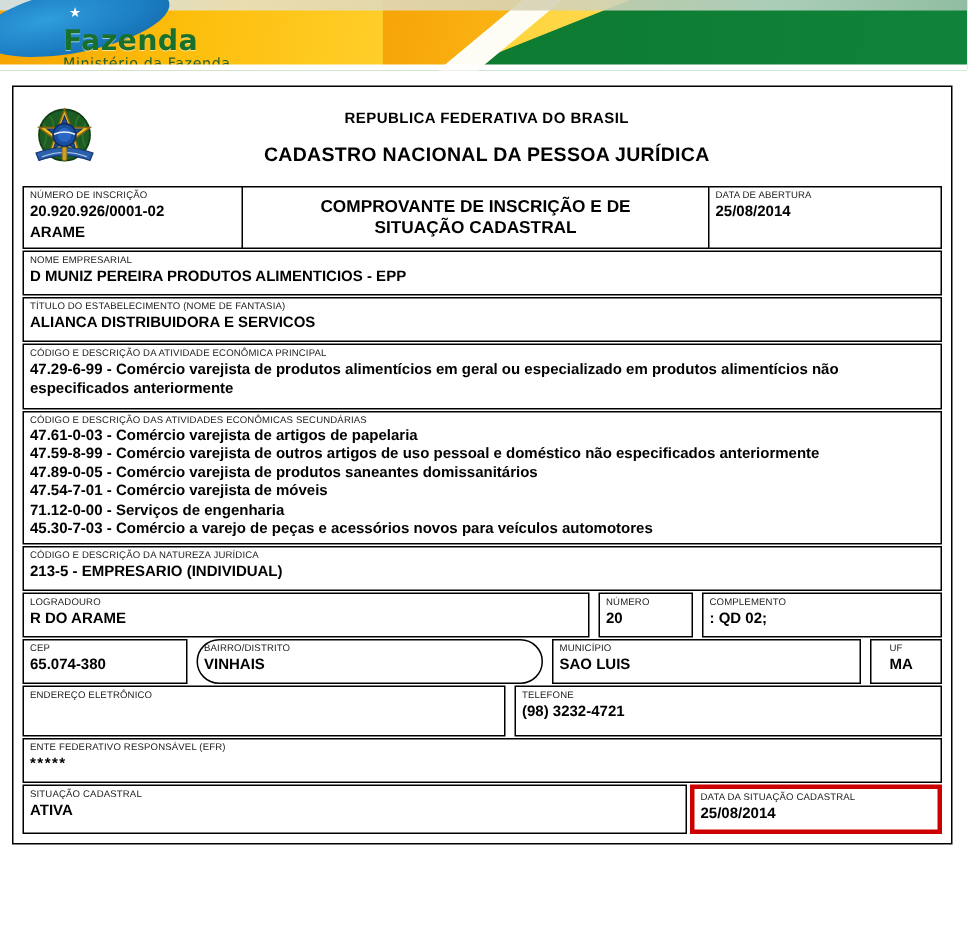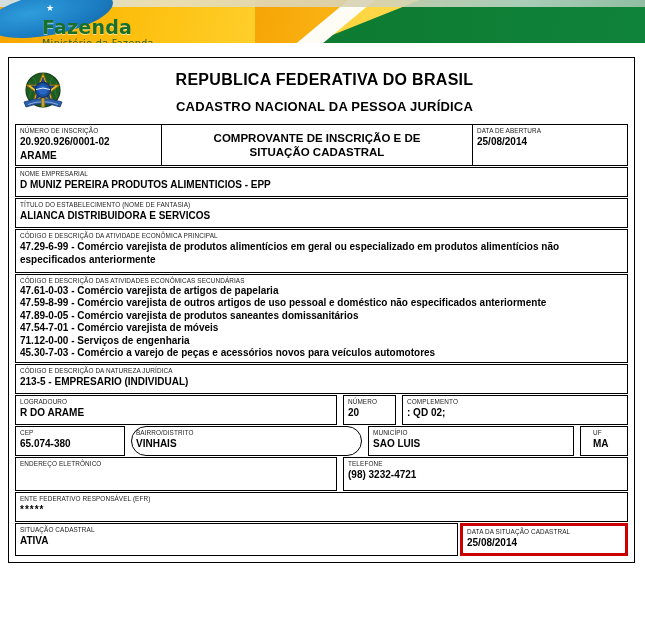--- a/index.html
+++ b/index.html
@@ -59,21 +59,21 @@
   }
 
   
   .doc{
     position:relative;margin:10px 8px 0 8px;width:627px;
     border:1px solid #000;box-sizing:border-box;background:#fff;
   }
   .head{display:flex;align-items:center;padding:10px 0 8px 0;}
   .brasao{width:52px;margin:0 6px 0 8px;flex:0 0 52px;display:flex;justify-content:center;}
   .titles{flex:1;text-align:center;padding-right:60px;}
-  .t1{font-size:16px;font-weight:bold;letter-spacing:.3px;}
+  .t1{font-size:10px;font-weight:bold;letter-spacing:.3px;}
   .t2{font-size:13px;font-weight:bold;letter-spacing:.2px;margin-top:10px;}
 
   
   .row{display:flex;padding:0 6px;margin-bottom:1px;}
   .cell{
     border:1px solid #000;box-sizing:border-box;
     padding:2px 4px 3px 4px;min-height:30px;
   }
   .lbl{
     font-size:6.4px;letter-spacing:.1px;color:#222;white-space:nowrap;
@@ -197,26 +197,26 @@
   </div>
 
   <div class="row">
     <div class="cell" style="flex:1;">
       <div class="lbl">CÓDIGO E DESCRIÇÃO DA NATUREZA JURÍDICA</div>
       <div class="val">213-5 - EMPRESARIO (INDIVIDUAL)</div>
     </div>
   </div>
 
   <div class="row">
-    <div class="cell" style="width:322px;">
+    <div class="cell" style="width:378px;">
       <div class="lbl">LOGRADOURO</div>
       <div class="val">R DO ARAME</div>
     </div>
     <div class="gap"></div>
-    <div class="cell" style="width:53px;">
+    <div class="cell" style="width:63px;">
       <div class="lbl">NÚMERO</div>
       <div class="val">20</div>
     </div>
     <div class="gap"></div>
     <div class="cell" style="flex:1;">
       <div class="lbl">COMPLEMENTO</div>
       <div class="val">: QD 02;</div>
     </div>
   </div>
 

